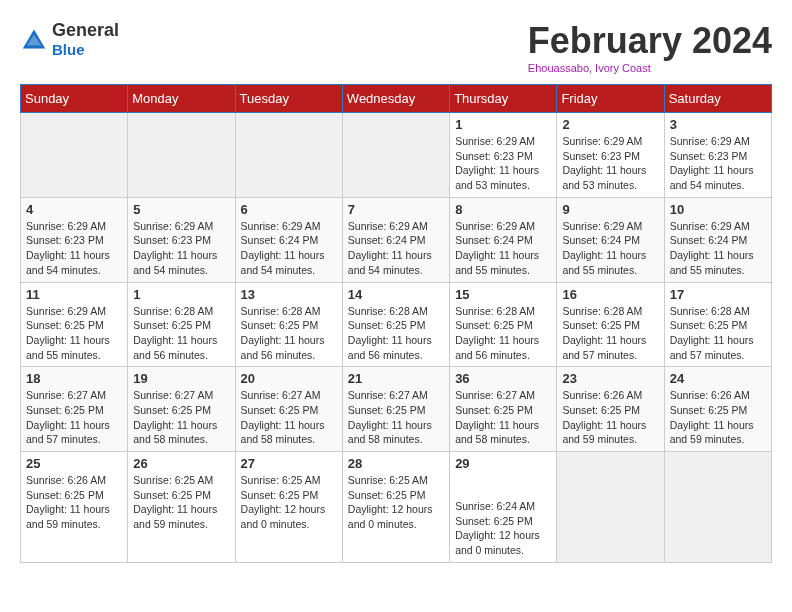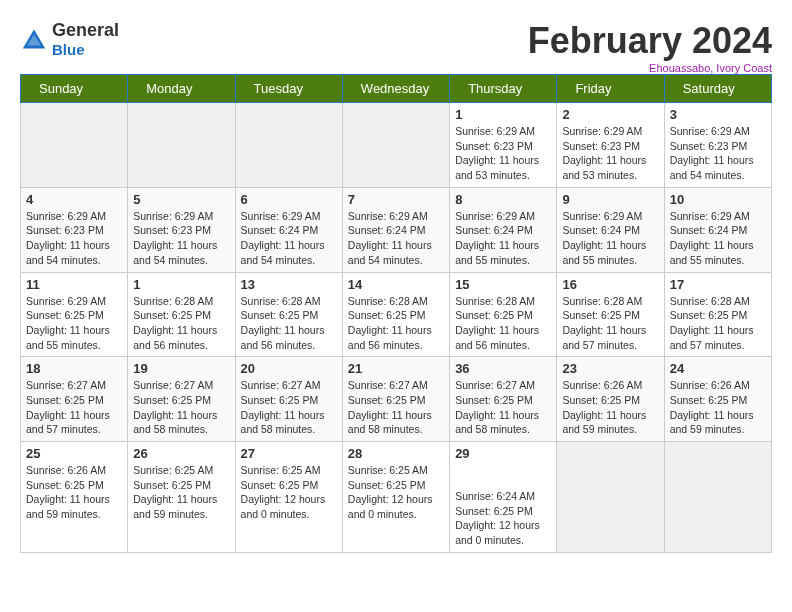--- a/index.html
+++ b/index.html
@@ -7,21 +7,21 @@
       font-family: Arial, sans-serif;
       background: #fff;
       width: 792px;
       min-height: 612px;
       padding: 20px;
     }
     .header {
       display: flex;
       justify-content: space-between;
       align-items: flex-start;
-      margin-bottom: 0;
+      margin-bottom: 10px;
       gap: 11px;
     }
     .logo {
       display: flex;
       align-items: center;
       gap: 4px;
     }
     .logo-text-general {
       font-size: 18px;
       font-weight: bold;
@@ -30,40 +30,39 @@
     .logo-text-blue {
       font-size: 15px;
       font-weight: bold;
       color: #1a6fc4;
     }
     .logo-icon {
       width: 28px;
       height: 28px;
     }
     .title-block {
-      text-align: right;
     }
     .month-year {
       font-size: 36px;
       font-weight: bold;
       color: #333;
     }
     .location {
       font-size: 11px;
       color: #a21caf;
     }
     table {
       width: 100%;
       border-collapse: collapse;
       font-size: 11px;
     }
     thead tr th {
-      background-color: #4d7c0f;
+      background-color: #b91c1c;
       color: #fff;
-      padding: 6px 18px;
+      padding: 6px 4px;
       text-align: left;
       font-size: 13px;
       font-weight: normal;
       border: 1px solid #2979c4;
       margin-top: 10px;
     }
     tbody tr td {
       border: 1px solid #ccc;
       vertical-align: top;
       padding: 4px 5px;

